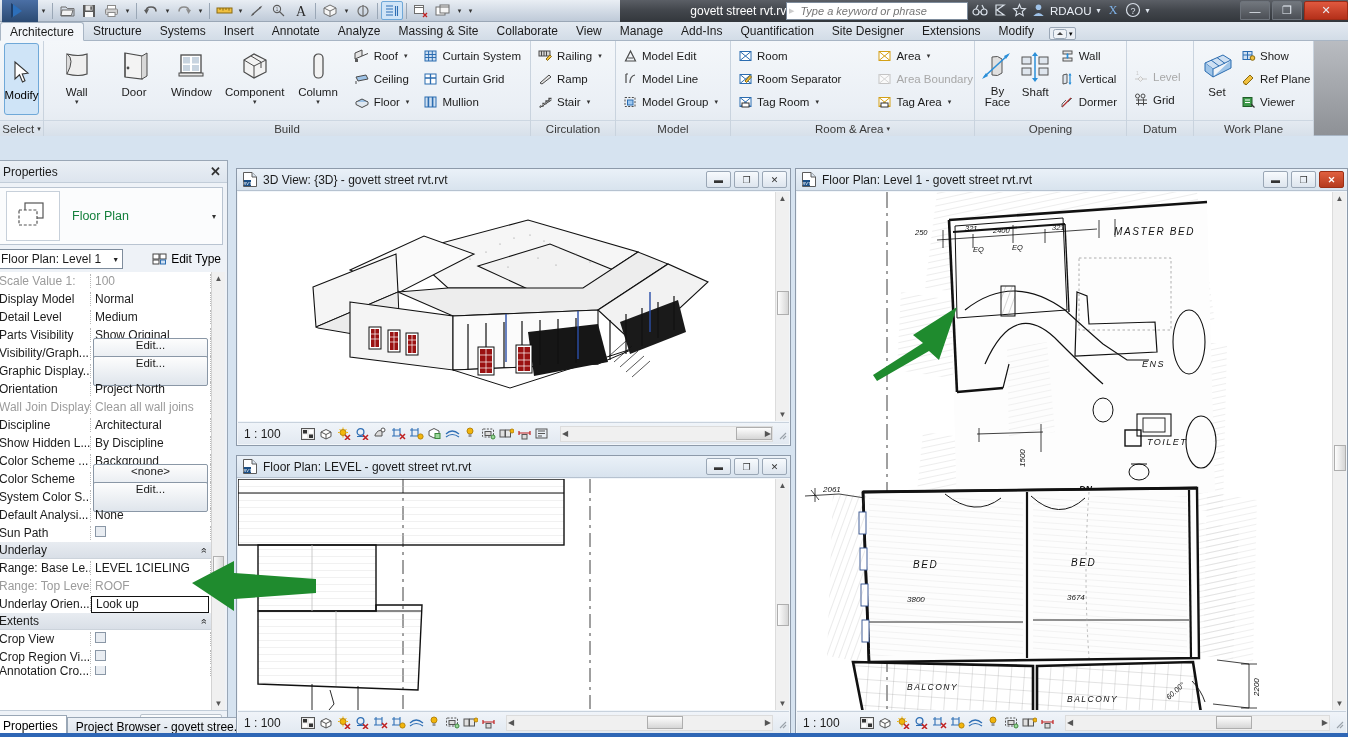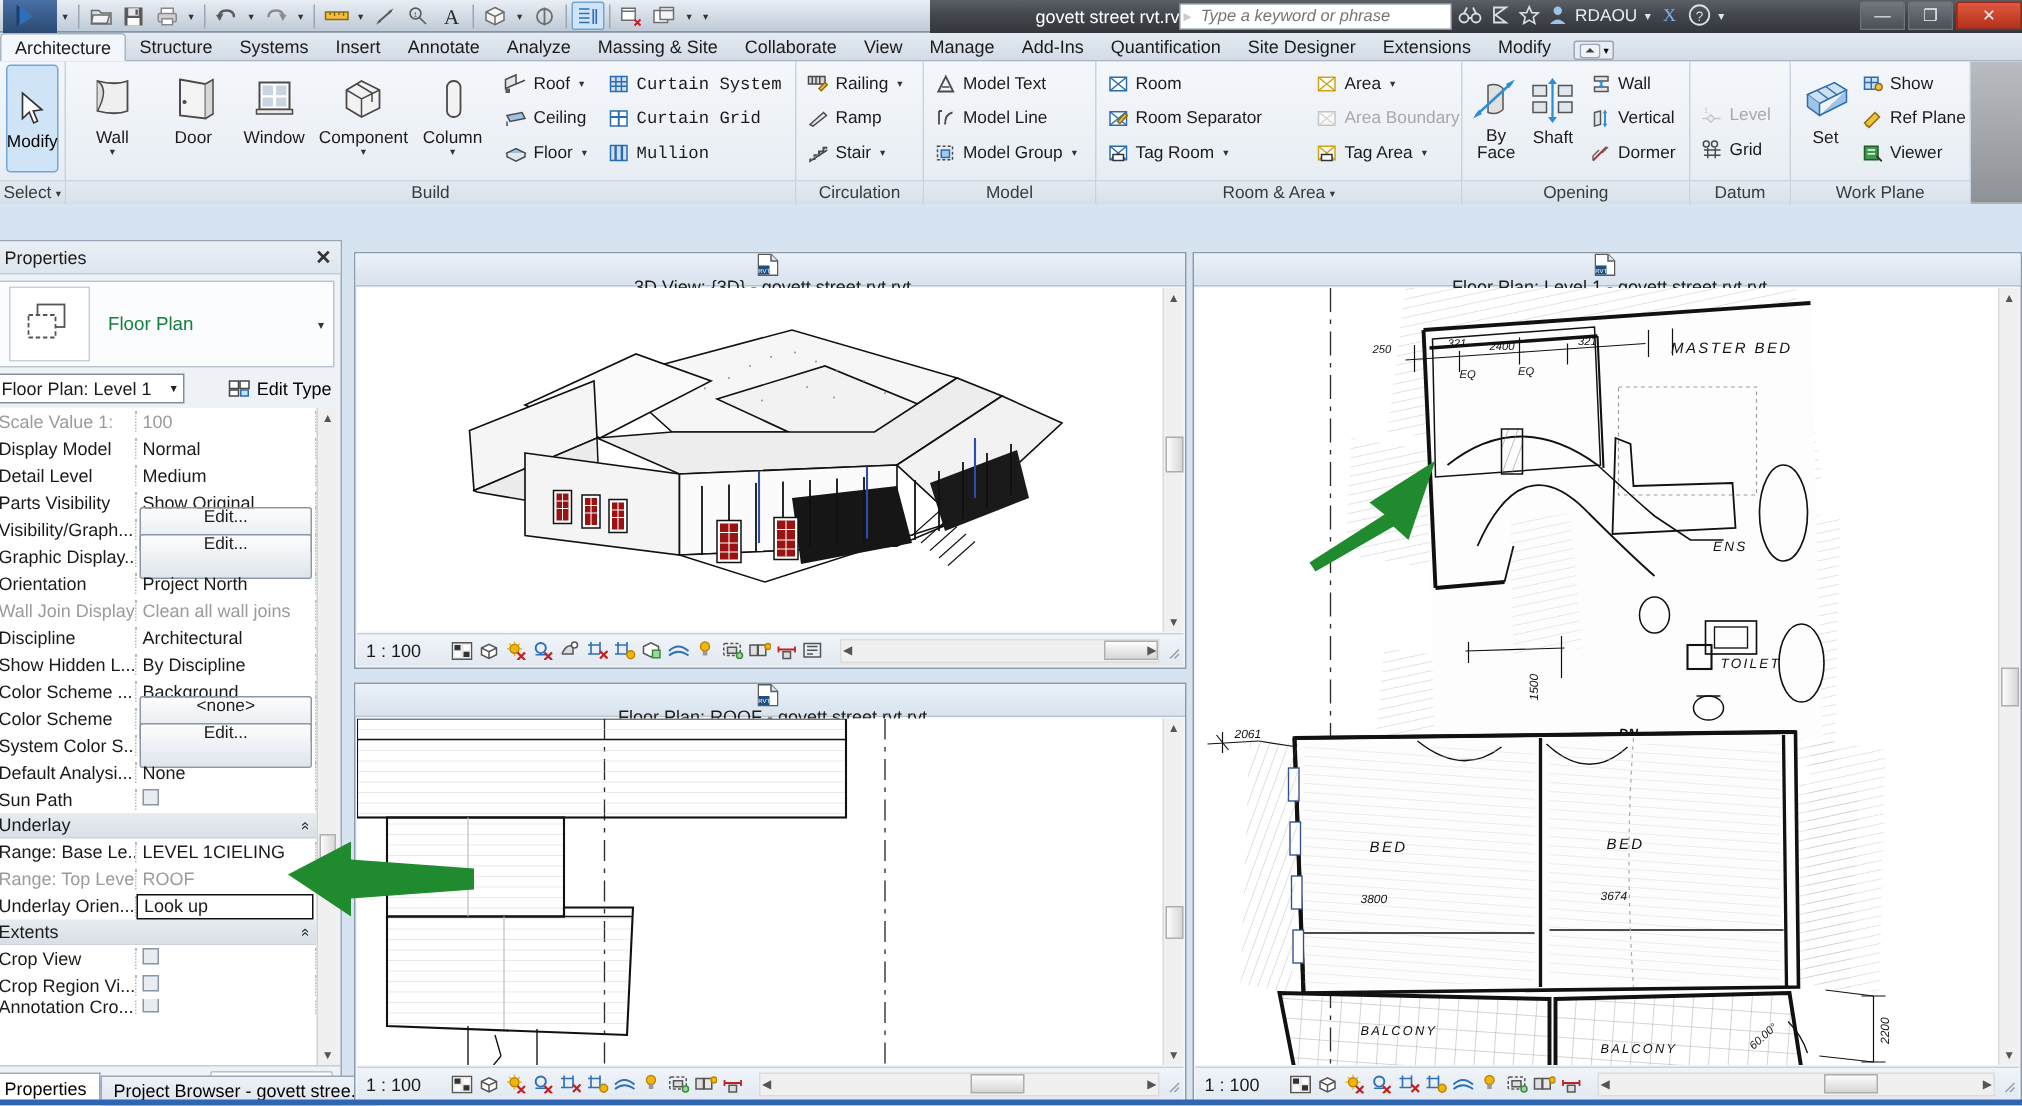--- a/index.html
+++ b/index.html
@@ -159,21 +159,21 @@
     background:linear-gradient(to bottom,#fbfcfd,#eef1f5); color:#9aa0a8; font-size:12px;
     display:flex; align-items:center; justify-content:center; cursor:pointer;}
   .dock-tabs { position:absolute; left:-6px; top:715px; height:22px; display:flex; align-items:flex-end;}
   .dtab { height:20px; padding:0 8px; font-size:12px; display:flex; align-items:center;
     border:1px solid #9aa7b6; background:linear-gradient(to bottom,#eef2f7,#dde4ec); cursor:pointer;}
   .dtab.active { background:#fff; height:22px; border-bottom-color:#fff;}
 
   
   .viewwin { position:absolute; background:#f2f6fa; border:1px solid #8d9aaa; }
   .vtitle { height:22px; background:linear-gradient(to bottom,#eaf1f8,#d8e3ee);
-    display:flex; align-items:center; padding:0 3px 0 6px; border-bottom:1px solid #b6c2d0;flex-direction:column;}
+    display:flex; align-items:center; padding:0 3px 0 6px; border-bottom:1px solid #b6c2d0;}
   .rvticon { width:14px; height:15px; position:relative; margin-right:6px; }
   .vtext { flex:1; font-size:12px; color:#1b1b1b; white-space:nowrap; }
   .vbtns { display:flex; gap:3px; }
   .vbtn { width:25px; height:17px; border:1px solid #9aa7b6; border-radius:2px;
     background:linear-gradient(to bottom,#f7fafd,#dde5ee);
     display:flex; align-items:center; justify-content:center; font-size:9px; color:#333; cursor:pointer;}
   .vbtn.close-red { background:linear-gradient(to bottom,#e0603f,#b53a1d); border-color:#9c2f15; color:#fff; font-weight:bold;}
   .vcanvas { position:absolute; left:1px; top:23px; right:15px; bottom:24px; background:#fff; overflow:hidden;font-style:italic;}
   .vscroll-v { position:absolute; right:1px; top:23px; bottom:24px; width:14px; background:#f0f0f0;
     border-left:1px solid #dcdcdc; display:flex; flex-direction:column; align-items:center; justify-content:space-between;}
@@ -504,21 +504,21 @@
           <div class="smbtn">
             <svg width="16" height="14" viewBox="0 0 16 14">
                 <path d="M2 7 L8 4 L14 7 L8 10 Z" fill="#9dc2e6" stroke="#4a4a4a"></path>
                 <path d="M2 7 v2.5 L8 12.5 L14 9.5 V7" fill="#dfe7ef" stroke="#4a4a4a"></path>
               </svg>
             <span>Floor</span>
             <span class="dd">▾</span>
           </div>
         </div>
 
-        <div class="col" style="margin-left:6px;font-family:Liberation Mono, monospace;">
+        <div class="col" style="margin-left:6px;">
           <div class="smbtn">
             <svg width="15" height="14" viewBox="0 0 15 14">
                 <rect x="2" y="2" width="11" height="10" fill="#cfe0f2" stroke="#2b6cb0"></rect>
                 <path d="M2 5.5 h11 M2 8.5 h11 M5.6 2 v10 M9.3 2 v10" stroke="#2b6cb0"></path>
               </svg>
             <span>Curtain System</span>
           </div>
           <div class="smbtn">
             <svg width="15" height="14" viewBox="0 0 15 14">
                 <rect x="2" y="2" width="11" height="10" fill="#fff" stroke="#2b6cb0"></rect>
@@ -571,21 +571,21 @@
     </div>
 
     <div class="panel" style="width:115px;">
       <div class="panel-body">
         <div class="col">
           <div class="smbtn">
             <svg width="15" height="14" viewBox="0 0 15 14">
                 <path d="M7.5 2 L12.5 12 L2.5 12 Z" fill="none" stroke="#4a4a4a" stroke-width="1.2"></path>
                 <path d="M5 9 h5" stroke="#4a4a4a"></path>
               </svg>
-            <span>Model Text</span>
+            <span>Model Edit</span>
           </div>
           <div class="smbtn">
             <svg width="15" height="14" viewBox="0 0 15 14">
                 <path d="M3 2 v9 M3 2 h2" stroke="#4a4a4a" stroke-width="1.2" fill="none"></path>
                 <path d="M7 11 Q7 4 12 3" stroke="#4a4a4a" stroke-width="1.2" fill="none"></path>
               </svg>
             <span>Model Line</span>
           </div>
           <div class="smbtn">
             <svg width="15" height="14" viewBox="0 0 15 14">
@@ -1189,21 +1189,21 @@
   <div class="viewwin" style="left:236px; top:455px; width:555px; height:280px;">
     <div class="vtitle">
       <span class="rvticon">
         <svg width="14" height="15" viewBox="0 0 14 15">
             <path d="M0.5 0.5 H9 L13.5 5 V14.5 H0.5 Z" fill="#fff" stroke="#5b5b5b"></path>
             <path d="M9 0.5 V5 H13.5" fill="#dbe6f2" stroke="#5b5b5b"></path>
             <rect x="1" y="8" width="7" height="6" fill="#1b4f86"></rect>
             <text x="4.5" y="12.8" font-size="4" fill="#fff" text-anchor="middle" font-family="Liberation Sans, sans-serif">RVT</text>
           </svg>
       </span>
-      <span class="vtext">Floor Plan: ROOF - govett street rvt.rvt</span>
+      <span class="vtext">Floor Plan: LEVEL - govett street rvt.rvt</span>
       <span class="vbtns">
         <span class="vbtn">▬</span>
         <span class="vbtn">❐</span>
         <span class="vbtn">✕</span>
       </span>
     </div>
 
     <div class="vcanvas">
       <svg width="540" height="234" viewBox="0 0 540 234">
         <defs>

